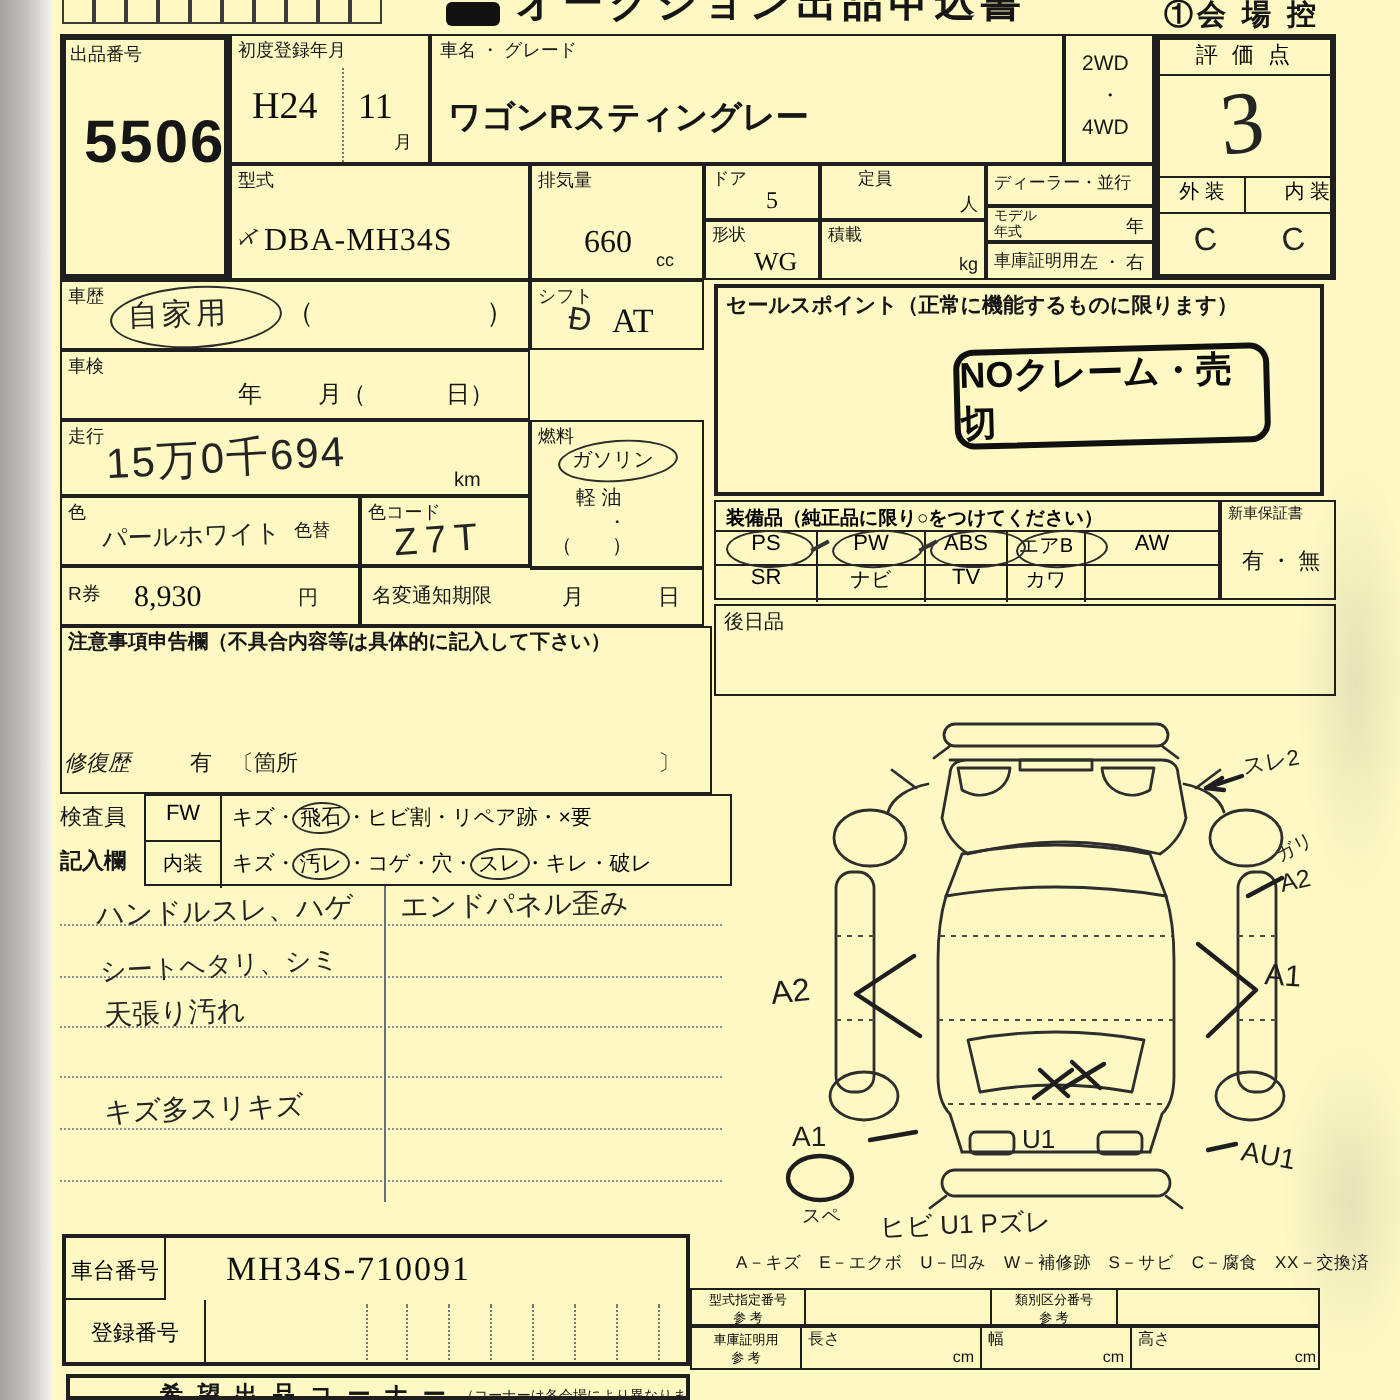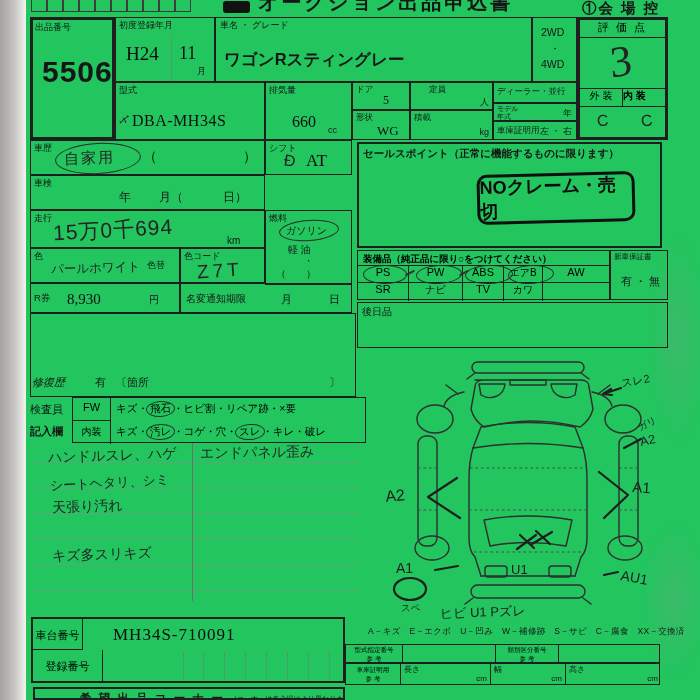--- a/index.html
+++ b/index.html
@@ -1,17 +1,17 @@
 <!DOCTYPE html>
 <html><head>
 <meta charset="utf-8">
 <style>
   html,body{margin:0;padding:0;}
   body{width:700px;height:700px;background:#b9b8b5;font-family:"Liberation Sans",sans-serif;overflow:hidden;}
-  #sheet{position:relative;width:700px;height:700px;background:#22c55e;}
+  #sheet{position:relative;width:700px;height:700px;background:#fef9c3;}
   .edge{position:absolute;left:0;top:0;width:26px;height:700px;
         background:linear-gradient(90deg,#a3a2a0,#c6c5c2 55%,#f4f3ef);}
   .smudge{position:absolute;pointer-events:none;
         background:radial-gradient(ellipse at center,rgba(150,148,145,.22),rgba(150,148,145,0) 70%);}
   .cell{position:absolute;border:1.6px solid #1f1f1f;box-sizing:border-box;}
   .thick{border-width:3px;}
   .b2{border-width:2px;}
   .lbl{position:absolute;font-size:9px;color:#161616;white-space:nowrap;line-height:1.15;}
   .jp{position:absolute;color:#161616;white-space:nowrap;line-height:1.1;}
   .pv{position:absolute;font-family:"Liberation Serif","DejaVu Serif",serif;color:#0e0e0e;white-space:nowrap;line-height:1;}
@@ -73,21 +73,21 @@
     <span class="jp" style="left:8px;top:9px;font-size:10.5px;">2WD</span>
     <span class="jp" style="left:17px;top:25px;font-size:10px;">・</span>
     <span class="jp" style="left:8px;top:41px;font-size:10.5px;">4WD</span>
   </div>
 
   <div class="cell thick" style="left:577px;top:17px;width:91px;height:123px;">
     <div style="position:absolute;left:0;top:0;width:100%;height:17px;border-bottom:1.6px solid #1f1f1f;text-align:center;font-size:11px;letter-spacing:2px;">評 価 点</div>
     <span class="hand" style="left:30px;top:20px;font-size:44px;font-family:'Liberation Serif',serif;transform:rotate(-9deg) skewX(-4deg);">3</span>
     <div style="position:absolute;left:0;top:68px;width:100%;height:17px;border-top:1.6px solid #1f1f1f;border-bottom:1.6px solid #1f1f1f;display:flex;">
       <span style="flex:1;text-align:center;font-size:10px;border-right:1.6px solid #1f1f1f;">外 装</span>
-      <span style="flex:1;text-align:left;font-size:10px;font-weight:bold;">内 装</span>
+      <span style="flex:1;text-align:right;font-size:10px;">内 装</span>
     </div>
     <span class="hand" style="left:17px;top:93px;font-size:16px;transform:rotate(-6deg);">C</span>
     <span class="hand" style="left:61px;top:93px;font-size:16px;transform:rotate(-8deg);">C</span>
   </div>
 
   <div class="cell" style="left:115px;top:82px;width:150px;height:58px;">
     <span class="lbl" style="left:3px;top:2px;">型式</span>
     <span class="hand" style="left:3px;top:32px;font-size:10px;transform:rotate(14deg);">〆</span>
     <span class="pv" style="left:16px;top:30px;font-size:16px;letter-spacing:.5px;">DBA-MH34S</span>
   </div>
@@ -180,20 +180,21 @@
     <span class="pv" style="left:36px;top:8px;font-size:15px;">8,930</span>
     <span class="lbl" style="left:118px;top:10px;font-size:10px;">円</span>
   </div>
   <div class="cell" style="left:180px;top:283px;width:172px;height:30px;">
     <span class="lbl" style="left:5px;top:9px;font-size:10px;">名変通知期限</span>
     <span class="jp" style="left:100px;top:9px;font-size:11px;">月</span>
     <span class="jp" style="left:148px;top:9px;font-size:11px;">日</span>
   </div>
 
   <div class="cell" style="left:30px;top:313px;width:326px;height:84px;">
+    <span class="lbl" style="left:3px;top:2px;font-size:10px;font-weight:600;">注意事項申告欄（不具合内容等は具体的に記入して下さい）</span>
     <span class="jp" style="left:1px;top:62px;font-size:11px;font-style:italic;">修復歴</span>
     <span class="jp" style="left:64px;top:62px;font-size:11px;">有</span>
     <span class="jp" style="left:85px;top:62px;font-size:11px;">〔箇所</span>
     <span class="jp" style="left:298px;top:62px;font-size:11px;">〕</span>
   </div>
 
   <span class="jp" style="left:30px;top:403px;font-size:11px;">検査員</span>
   <span class="jp" style="left:30px;top:425px;font-size:11px;font-weight:bold;">記入欄</span>
   <div class="cell" style="left:72px;top:397px;width:294px;height:46px;">
     <div style="position:absolute;left:0;top:0;width:38px;height:23px;border-right:1.6px solid #1f1f1f;border-bottom:1.6px solid #1f1f1f;text-align:center;font-size:11px;padding-top:3px;box-sizing:border-box;">FW</div>

